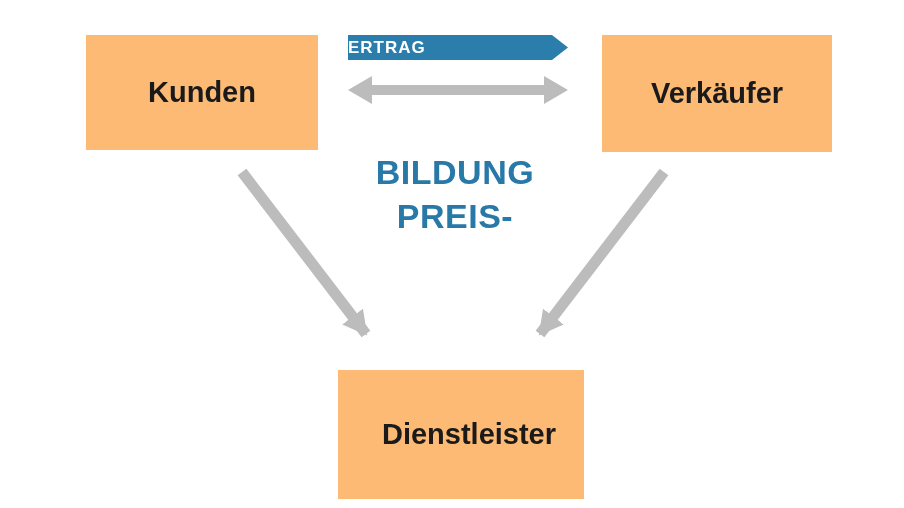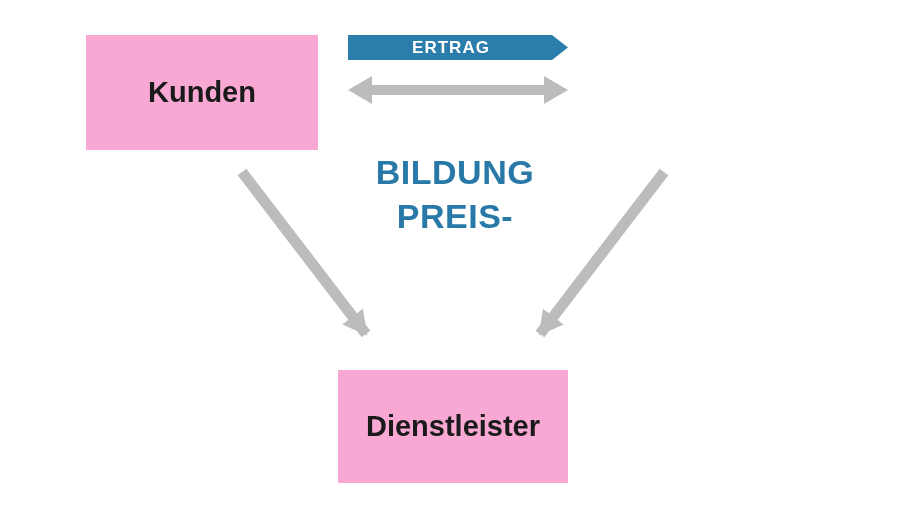--- a/index.html
+++ b/index.html
@@ -17,40 +17,39 @@
   }
   .arrow-layer {
     position: absolute;
     left: 0;
     top: 0;
     width: 904px;
     height: 508px;
   }
   .node {
     position: absolute;
-    background: #f9a8d4;
+    background: #fdba74;
     display: flex;
     align-items: center;
     justify-content: center;
     color: #1a1a1a;
     font-size: 29px;
     font-weight: 600;
   }
   .node-kunden        { left: 86px;  top: 35px;  width: 232px; height: 115px; }
   .node-verkaeufer    { left: 602px; top: 35px;  width: 230px; height: 117px; }
-  .node-dienstleister { left: 338px; top: 370px; width: 230px; height: 113px; }
+  .node-dienstleister { left: 338px; top: 370px; width: 230px; height: 129px; padding-left: 16px; }
   .ertrag-label {
     position: absolute;
     left: 348px;
     top: 35px;
     width: 206px;
     height: 25px;
     display: flex;
     align-items: center;
-    justify-content: center;
     color: #ffffff;
     font-size: 17px;
     font-weight: 700;
     letter-spacing: 1px;
   }
   .center-title {
     position: absolute;
     left: 330px;
     top: 150px;
     width: 250px;
@@ -80,20 +79,23 @@
 
     <line x1="242" y1="172" x2="366" y2="334" stroke="#bcbcbc" stroke-width="11" marker-end="url(#gray-head)"></line>
 
     <line x1="664" y1="172" x2="540" y2="334" stroke="#bcbcbc" stroke-width="11" marker-end="url(#gray-head)"></line>
   </svg>
 
   <div class="node node-kunden">
     <span>Kunden</span>
   </div>
 
+  <div class="node node-verkaeufer">
+    <span>Verkäufer</span>
+  </div>
 
   <div class="node node-dienstleister">
     <span>Dienstleister</span>
   </div>
 
   <div class="ertrag-label">
     <span>ERTRAG</span>
   </div>
 
   <div class="center-title">

